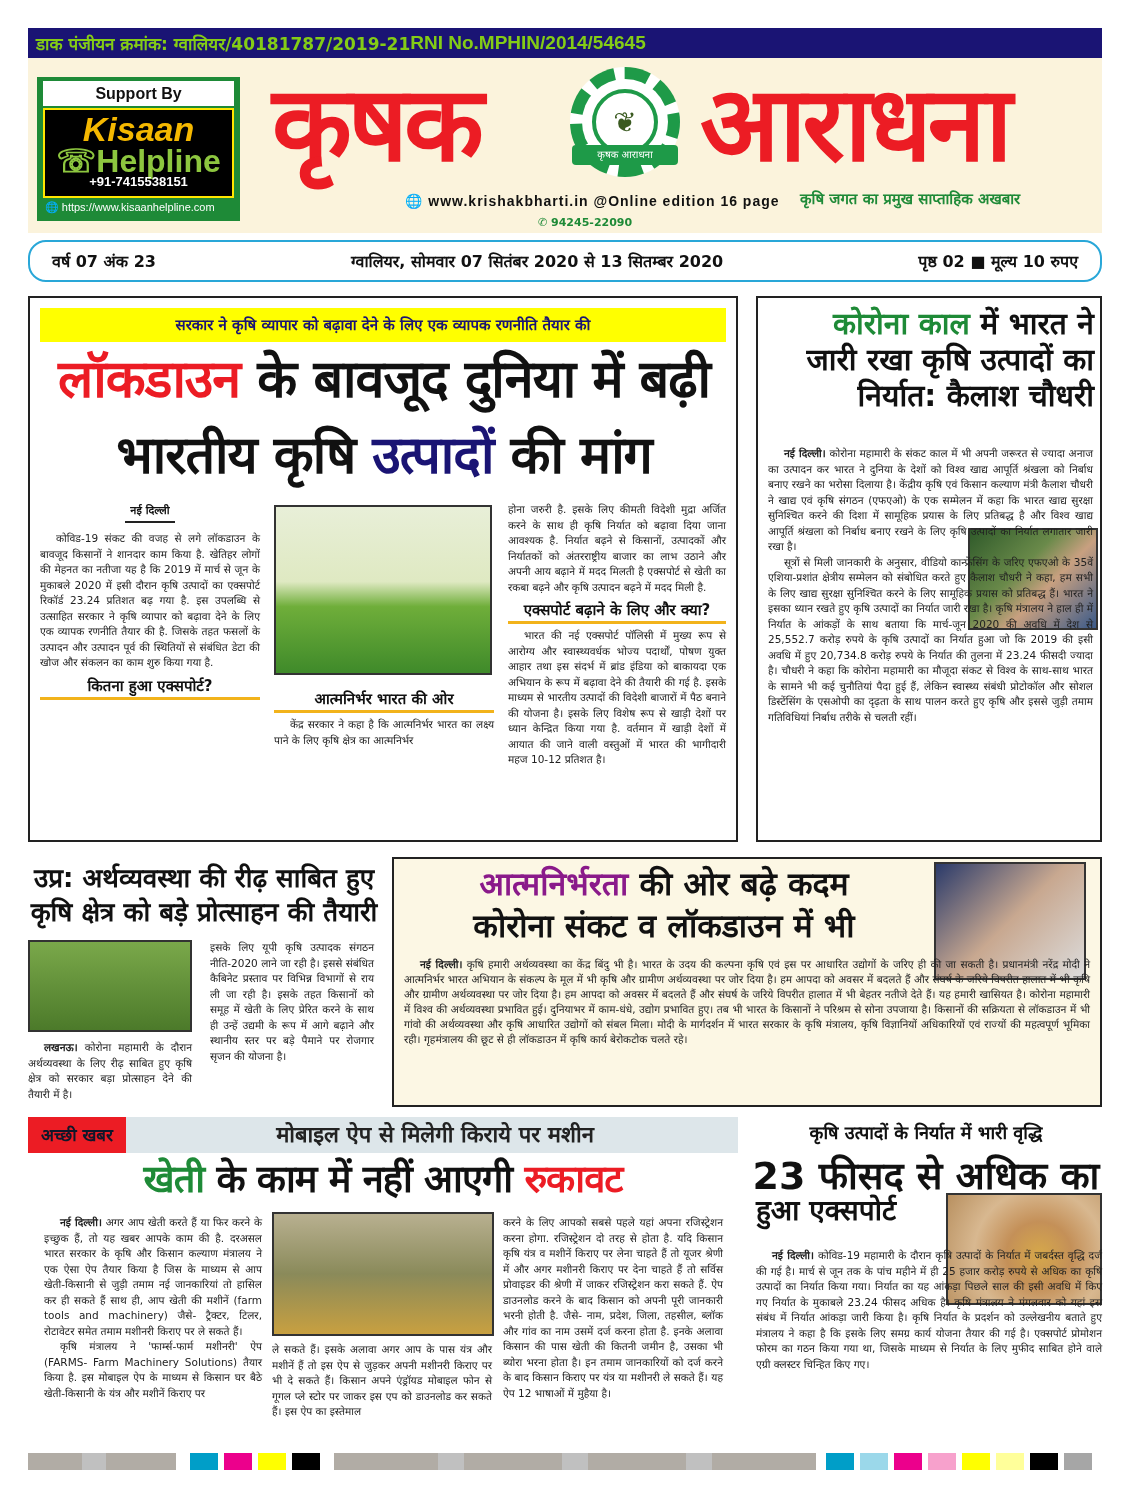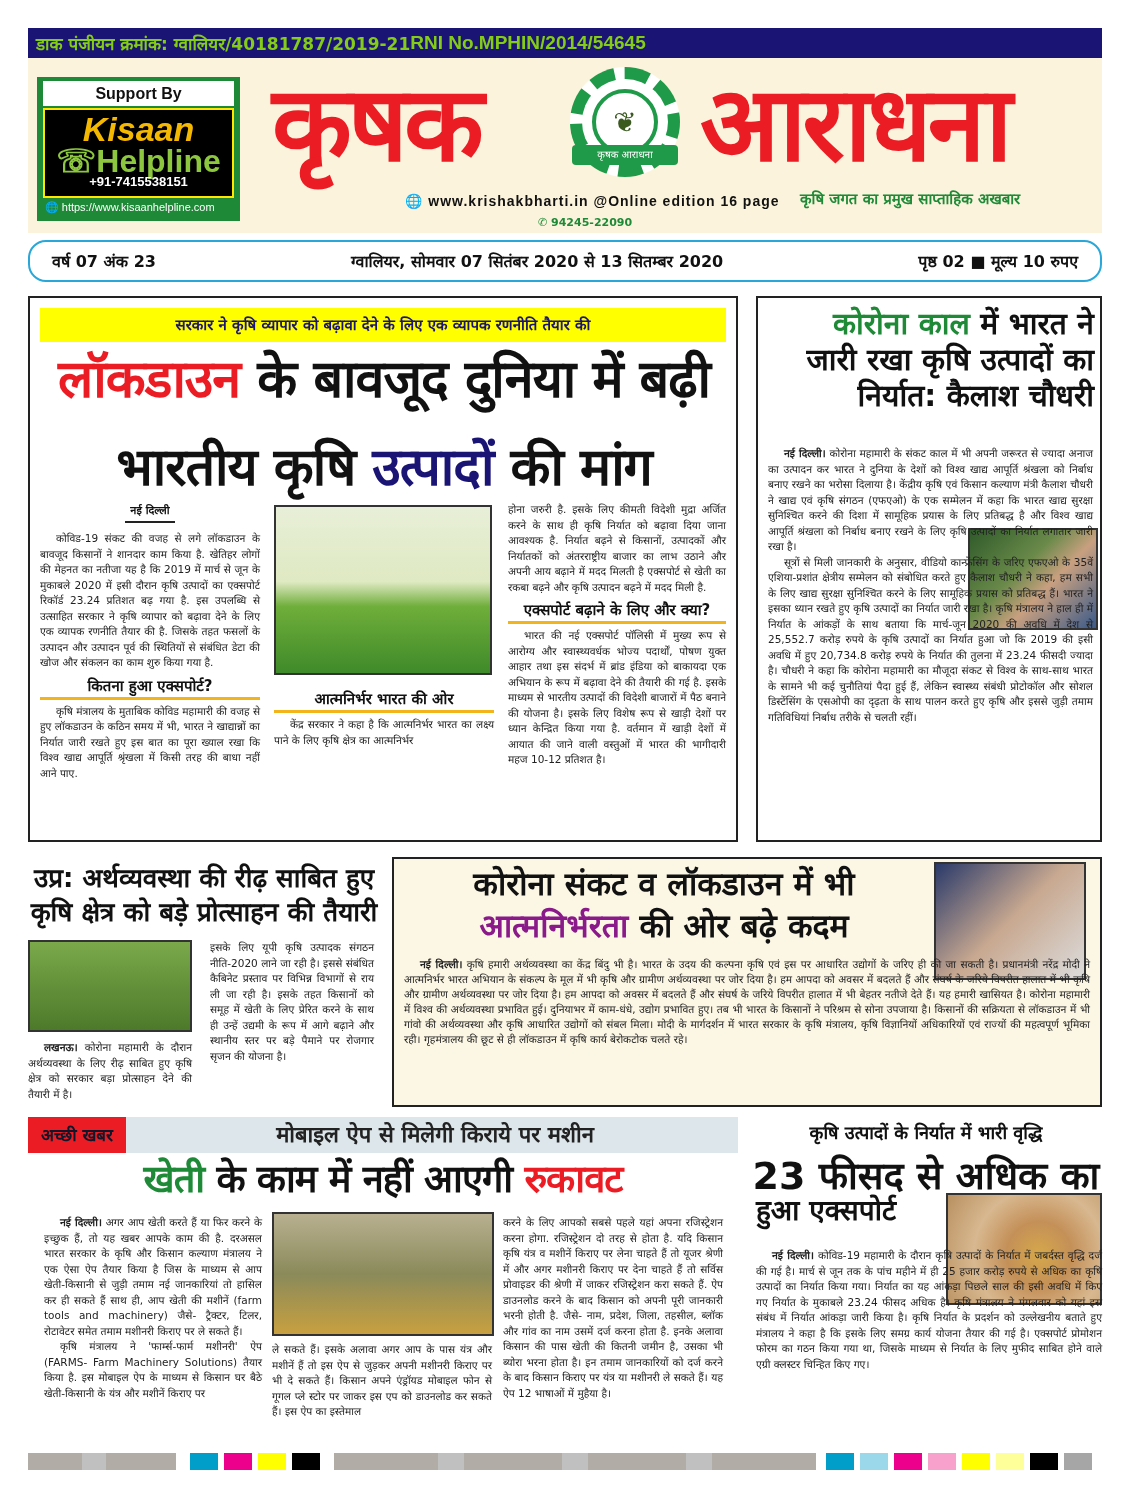--- a/index.html
+++ b/index.html
@@ -77,30 +77,29 @@
   <span>वर्ष 07  अंक 23</span>
   <span>ग्वालियर, सोमवार 07 सितंबर 2020 से 13 सितम्बर 2020</span>
   <span>पृष्ठ 02 ■ मूल्य 10 रुपए</span>
 </div>
 
 <div class="abs box" style="left:28px; top:296px; width:710px; height:546px;"></div>
 <div class="abs yellowstrip" style="left:40px; top:308px; width:686px; height:34px;">सरकार ने कृषि व्यापार को बढ़ावा देने के लिए एक व्यापक रणनीति तैयार की</div>
 <div class="abs headline-big" style="left:36px; top:350px; width:696px; font-size:52px;">
   <span class="red">लॉकडाउन</span><span> के बावजूद दुनिया में बढ़ी</span>
 </div>
-<div class="abs headline-big" style="left:36px; top:438px; width:696px; font-size:52px;">
+<div class="abs headline-big" style="left:36px; top:426px; width:696px; font-size:52px;">
   <span>भारतीय कृषि </span><span class="navy">उत्पादों</span><span> की मांग</span>
 </div>
 
 <div class="abs" style="left:40px; top:502px; width:220px;">
   <div style="text-align:center; font-weight:bold; font-size:11px; margin-bottom:4px;">नई दिल्ली</div>
   <div style="width:50px; height:2px; background:#222; margin:0 auto 8px;"></div>
   <p class="body-text indent" style="text-indent:16px;">कोविड-19 संकट की वजह से लगे लॉकडाउन के बावजूद किसानों ने शानदार काम किया है. खेतिहर लोगों की मेहनत का नतीजा यह है कि 2019 में मार्च से जून के मुकाबले 2020 में इसी दौरान कृषि उत्पादों का एक्सपोर्ट रिकॉर्ड 23.24 प्रतिशत बढ़ गया है. इस उपलब्धि से उत्साहित सरकार ने कृषि व्यापार को बढ़ावा देने के लिए एक व्यापक रणनीति तैयार की है. जिसके तहत फसलों के उत्पादन और उत्पादन पूर्व की स्थितियों से संबंधित डेटा की खोज और संकलन का काम शुरु किया गया है.</p>
   <div class="subhead">कितना हुआ एक्सपोर्ट?</div>
-  <p class="body-text" style="text-indent:16px;">कृषि मंत्रालय के मुताबिक कोविड महामारी की वजह से हुए लॉकडाउन के कठिन समय में भी, भारत ने खाद्यान्नों का निर्यात जारी रखते हुए इस बात का पूरा ख्याल रखा कि विश्व खाद्य आपूर्ति श्रृंखला में किसी तरह की बाधा नहीं आने पाए.</p>
 </div>
 
 <div class="abs photo" style="left:274px; top:505px; width:218px; height:170px; background:linear-gradient(#e8efd8 0%, #dfe9c2 45%, #6fae3a 60%, #3f8a2a 100%);"></div>
 <div class="abs" style="left:274px; top:684px; width:220px;">
   <div class="subhead">आत्मनिर्भर भारत की ओर</div>
   <p class="body-text" style="text-indent:16px;">केंद्र सरकार ने कहा है कि आत्मनिर्भर भारत का लक्ष्य पाने के लिए कृषि क्षेत्र का आत्मनिर्भर</p>
 </div>
 
 <div class="abs" style="left:508px; top:502px; width:218px;">
   <p class="body-text">होना जरुरी है. इसके लिए कीमती विदेशी मुद्रा अर्जित करने के साथ ही कृषि निर्यात को बढ़ावा दिया जाना आवश्यक है. निर्यात बढ़ने से किसानों, उत्पादकों और निर्यातकों को अंतरराष्ट्रीय बाजार का लाभ उठाने और अपनी आय बढ़ाने में मदद मिलती है एक्सपोर्ट से खेती का रकबा बढ़ने और कृषि उत्पादन बढ़ने में मदद मिली है.</p>
@@ -125,22 +124,22 @@
   <div>कृषि क्षेत्र को बड़े प्रोत्साहन की तैयारी</div>
 </div>
 <div class="abs photo" style="left:28px; top:940px; width:164px; height:92px; background:linear-gradient(#7aa84a,#4c7a2a);"></div>
 <div class="abs body-text" style="left:28px; top:1040px; width:164px;">
   <span style="padding-left:16px;"></span><b>लखनऊ।</b><span> कोरोना महामारी के दौरान अर्थव्यवस्था के लिए रीढ़ साबित हुए कृषि क्षेत्र को सरकार बड़ा प्रोत्साहन देने की तैयारी में है।</span>
 </div>
 <div class="abs body-text" style="left:210px; top:940px; width:164px;">इसके लिए यूपी कृषि उत्पादक संगठन नीति-2020 लाने जा रही है। इससे संबंधित कैबिनेट प्रस्ताव पर विभिन्न विभागों से राय ली जा रही है। इसके तहत किसानों को समूह में खेती के लिए प्रेरित करने के साथ ही उन्हें उद्यमी के रूप में आगे बढ़ाने और स्थानीय स्तर पर बड़े पैमाने पर रोजगार सृजन की योजना है।</div>
 
 <div class="abs feature-box" style="left:392px; top:857px; width:710px; height:250px;"></div>
 <div class="abs section-headline" style="left:400px; top:864px; width:528px; font-size:32px; line-height:1.3;">
+  <div><span class="purple">आत्मनिर्भरता</span><span> की ओर बढ़े कदम</span></div>
   <div>कोरोना संकट व लॉकडाउन में भी</div>
-  <div><span class="purple">आत्मनिर्भरता</span><span> की ओर बढ़े कदम</span></div>
 </div>
 <div class="abs photo" style="left:934px; top:862px; width:152px; height:118px; background:linear-gradient(135deg,#2a3a6a,#c8a890 50%,#dcdcdc);"></div>
 <div class="abs body-text" style="left:404px; top:957px; width:686px; font-size:10.5px; line-height:15px;">
   <span style="padding-left:16px;"></span><b>नई दिल्ली।</b><span> कृषि हमारी अर्थव्यवस्था का केंद्र बिंदु भी है। भारत के उदय की कल्पना कृषि एवं इस पर आधारित उद्योगों के जरिए ही की जा सकती है। प्रधानमंत्री नरेंद्र मोदी ने आत्मनिर्भर भारत अभियान के संकल्प के मूल में भी कृषि और ग्रामीण अर्थव्यवस्था पर जोर दिया है। हम आपदा को अवसर में बदलते हैं और संघर्ष के जरिये विपरीत हालात में भी कृषि और ग्रामीण अर्थव्यवस्था पर जोर दिया है। हम आपदा को अवसर में बदलते हैं और संघर्ष के जरिये विपरीत हालात में भी बेहतर नतीजे देते हैं। यह हमारी खासियत है। कोरोना महामारी में विश्व की अर्थव्यवस्था प्रभावित हुई। दुनियाभर में काम-धंधे, उद्योग प्रभावित हुए। तब भी भारत के किसानों ने परिश्रम से सोना उपजाया है। किसानों की सक्रियता से लॉकडाउन में भी गांवो की अर्थव्यवस्था और कृषि आधारित उद्योगों को संबल मिला। मोदी के मार्गदर्शन में भारत सरकार के कृषि मंत्रालय, कृषि विज्ञानियों अधिकारियों एवं राज्यों की महत्वपूर्ण भूमिका रही। गृहमंत्रालय की छूट से ही लॉकडाउन में कृषि कार्य बेरोकटोक चलते रहे।</span>
 </div>
 
 <div class="abs" style="left:28px; top:1117px; width:710px; height:36px; background:#dde6ea;"></div>
 <div class="abs" style="left:28px; top:1117px; width:98px; height:36px; background:#ec1c24; color:#0f172a; font-weight:bold; font-size:17px; text-align:center; line-height:36px;">अच्छी खबर</div>
 <div class="abs" style="left:140px; top:1117px; width:590px; height:36px; font-weight:bold; font-size:22px; line-height:36px; text-align:center; color:#222;">मोबाइल ऐप से मिलेगी किराये पर मशीन</div>
 <div class="abs headline-big" style="left:28px; top:1158px; width:710px; font-size:38px;">

